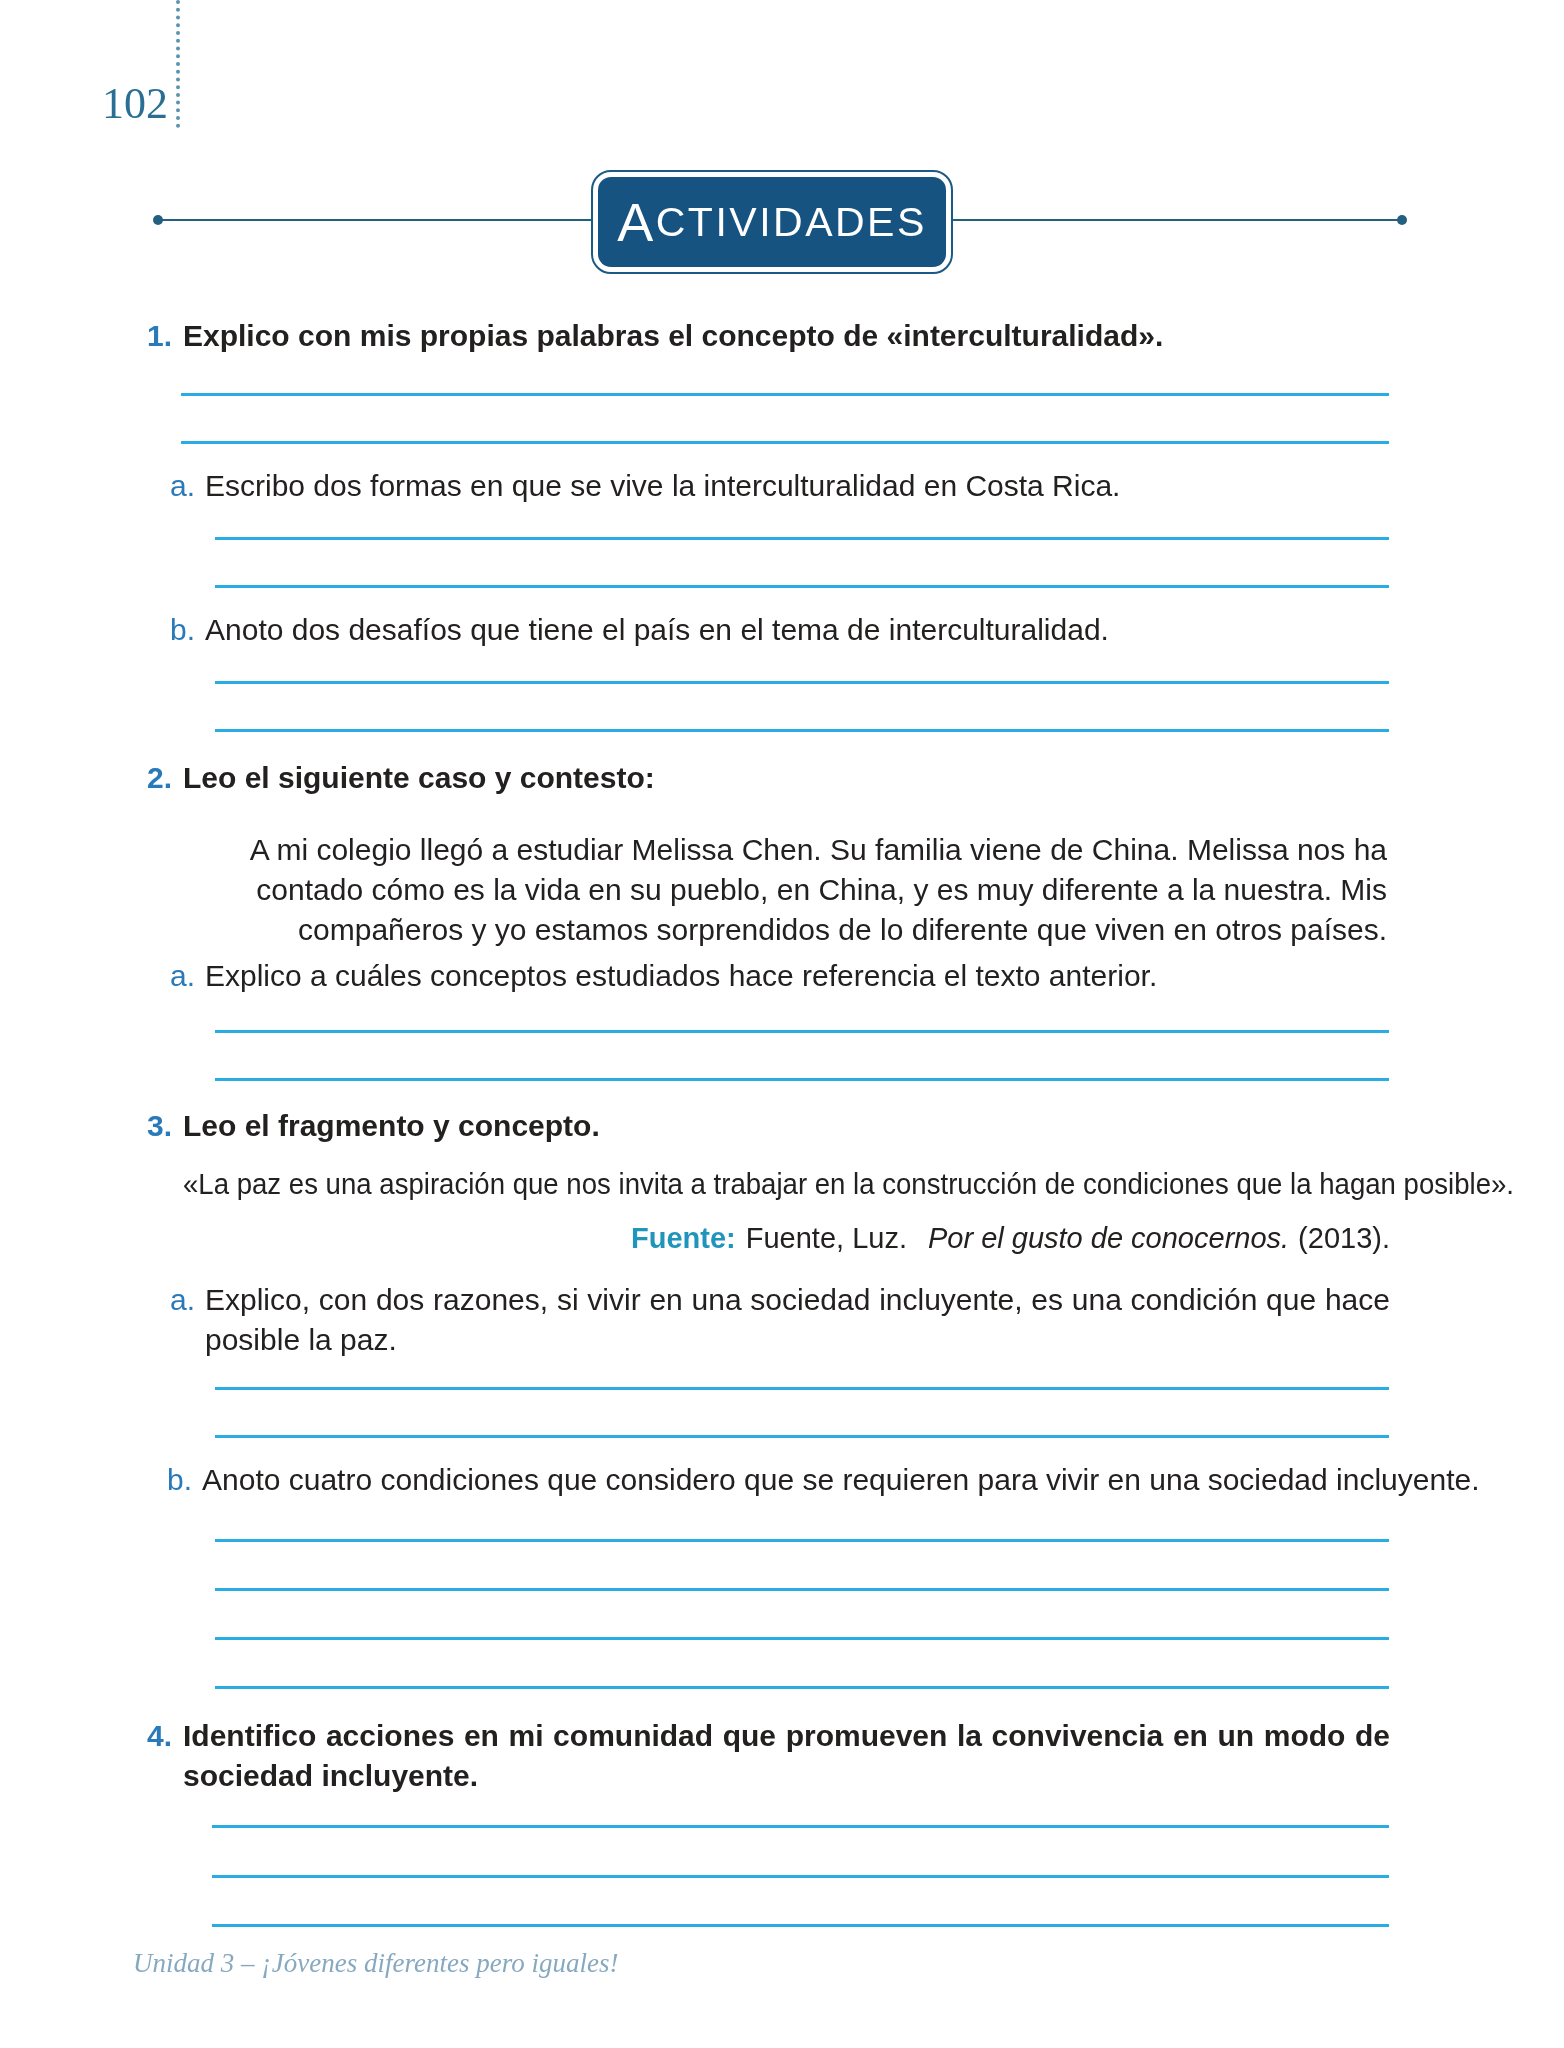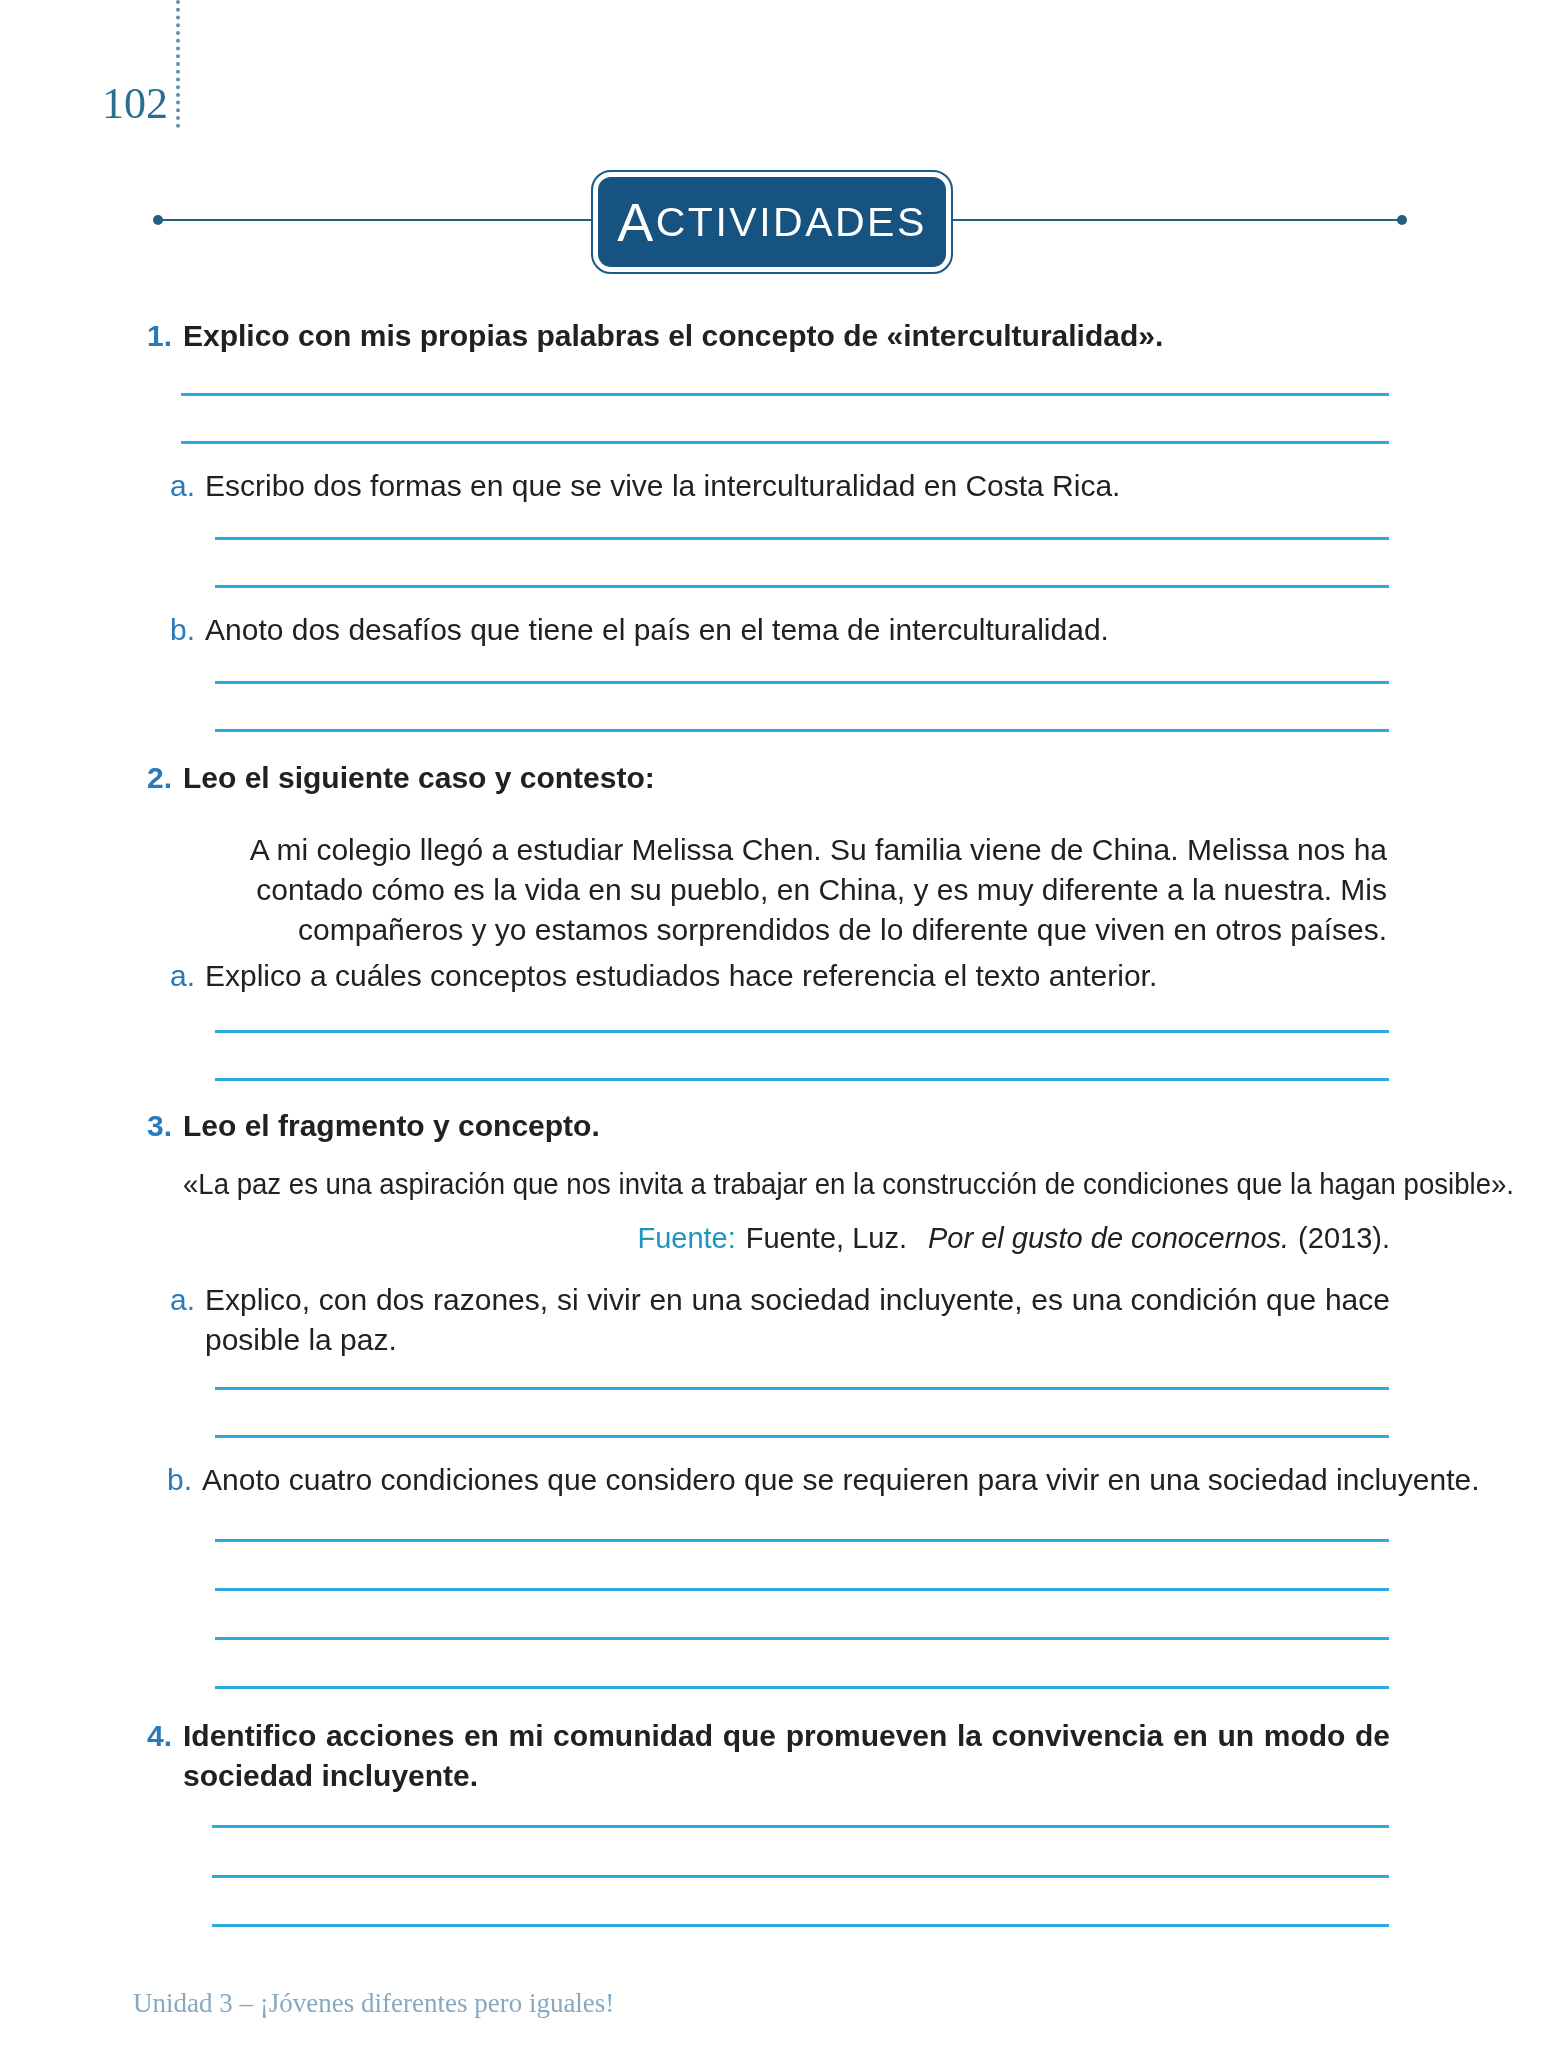--- a/index.html
+++ b/index.html
@@ -62,36 +62,36 @@
   }
   .quote-text {
     position: absolute; left: 183px; top: 1164px; width: 1290px;
     font-size: 29.5px; line-height: 40px; white-space: nowrap;
     transform: scaleX(0.935); transform-origin: left center;
   }
   .source-line {
     position: absolute; right: 174px; top: 1218px;
     font-size: 29px; line-height: 40px; white-space: nowrap;
   }
-  .source-label { color: #2095bc; font-weight: normal; }
+  .source-label { color: #2095bc; font-weight: bold; }
   .source-author { margin-left: 10px; }
   .source-title { font-style: italic; margin-left: 21px; }
   .source-year { margin-left: 9px; }
   
   .answer-line {
     position: absolute; height: 3px; background: #2aabe2;
   }
   .answer-line.main { left: 181px; width: 1208px; }
   .answer-line.sub  { left: 215px; width: 1174px; }
   .answer-line.q4   { left: 212px; width: 1177px; }
   
   .footer-text {
     position: absolute; left: 133px; top: 1948px;
-    font-family: "Liberation Serif", serif; 
-    font-size: 27px; color: #87a9c0; margin-top: 40px;
+    font-family: "Liberation Serif", serif; font-style: italic;
+    font-size: 27px; color: #87a9c0;
   }
 </style>
 </head>
 <body>
 
 <div class="page">
 
   <div class="page-number">102</div>
   <div class="dotted-rule"></div>
 

